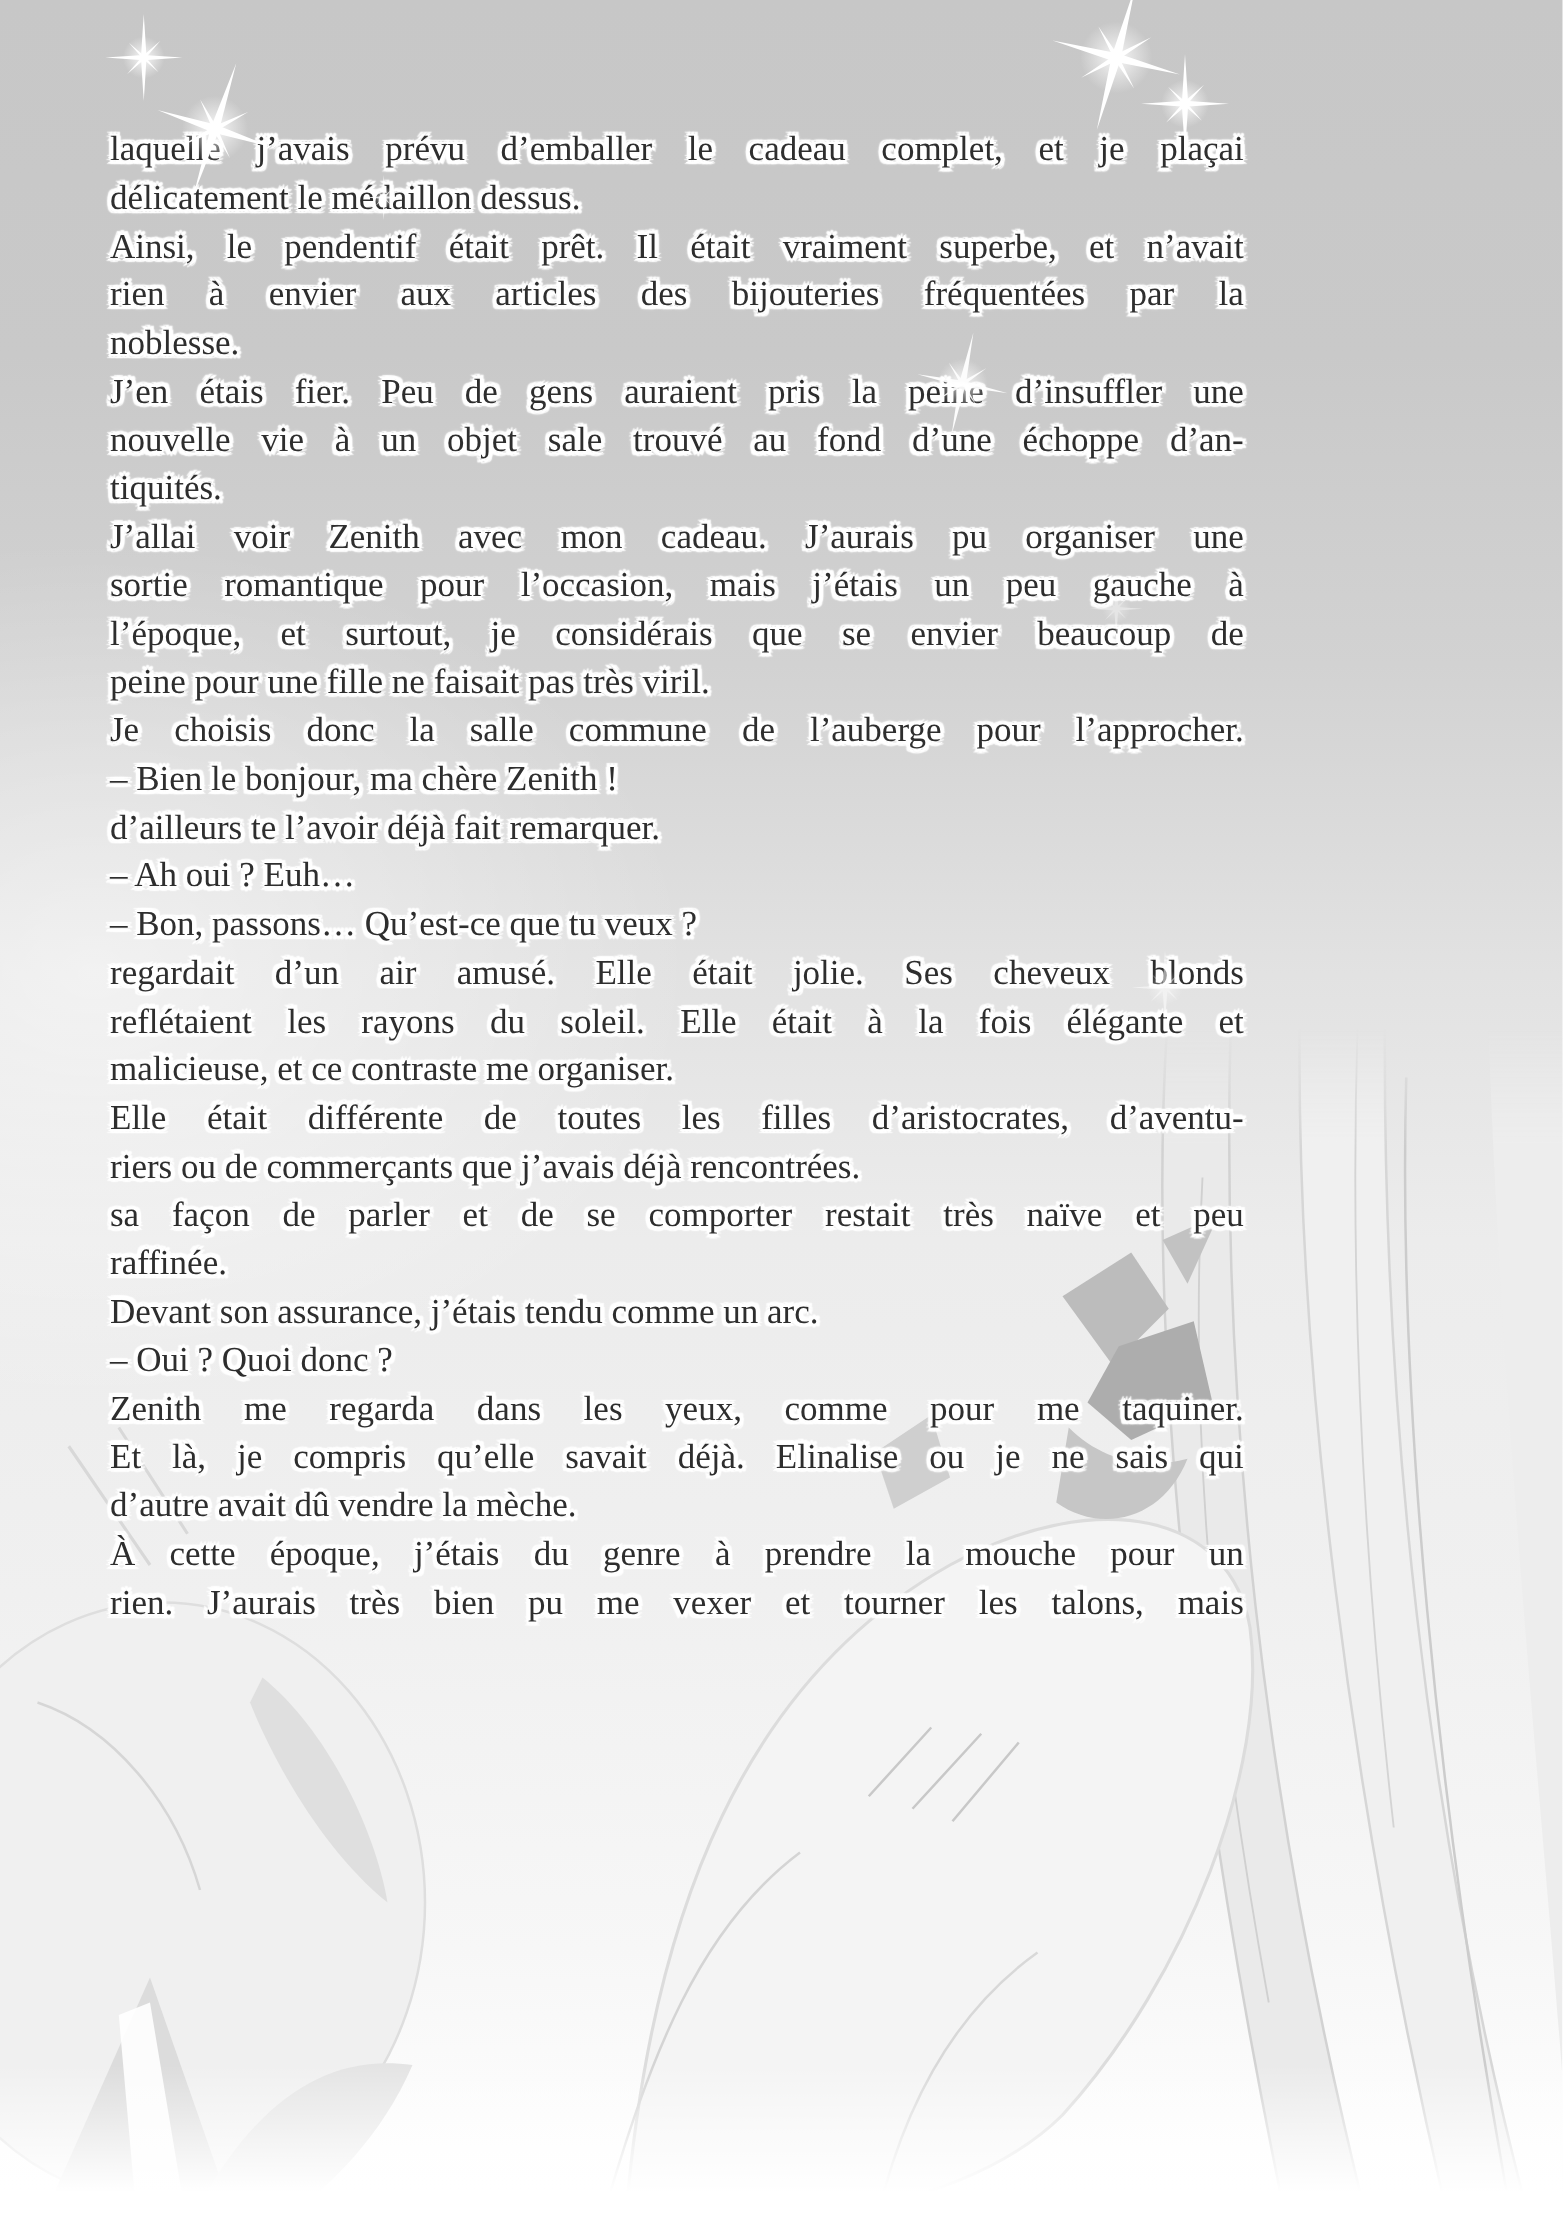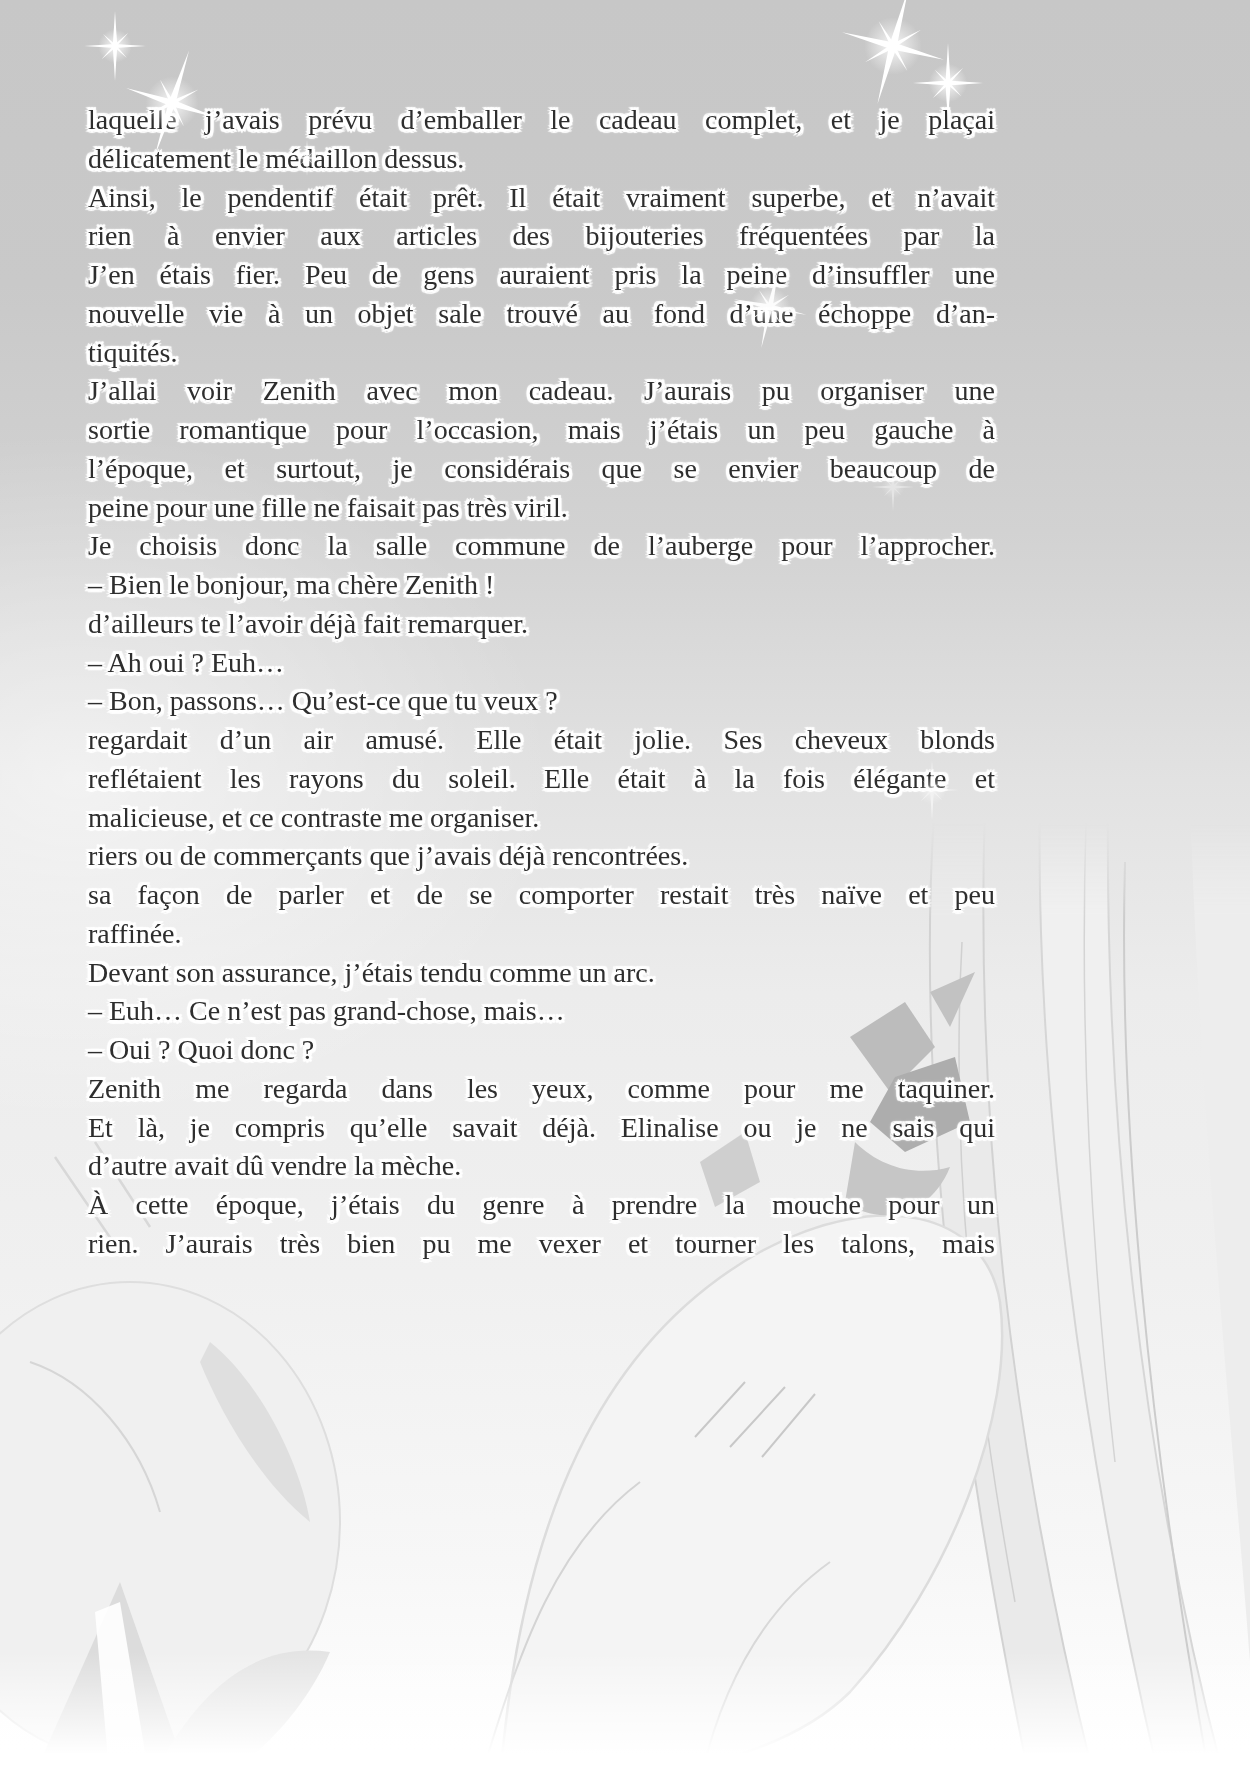--- a/index.html
+++ b/index.html
@@ -75,40 +75,41 @@
   </svg>
 
   <div class="light-overlay"></div>
   <div class="bottom-fade"></div>
 
   <div class="text-block">
     <div class="line full">laquelle j’avais prévu d’emballer le cadeau complet, et je plaçai</div>
     <div class="line">délicatement le médaillon dessus.</div>
     <div class="line full">Ainsi, le pendentif était prêt. Il était vraiment superbe, et n’avait</div>
     <div class="line full">rien à envier aux articles des bijouteries fréquentées par la</div>
+    <div class="line">noblesse.</div>
     <div class="line full">J’en étais fier. Peu de gens auraient pris la peine d’insuffler une</div>
     <div class="line full">nouvelle vie à un objet sale trouvé au fond d’une échoppe d’an-</div>
     <div class="line">tiquités.</div>
     <div class="line full">J’allai voir Zenith avec mon cadeau. J’aurais pu organiser une</div>
     <div class="line full">sortie romantique pour l’occasion, mais j’étais un peu gauche à</div>
     <div class="line full">l’époque, et surtout, je considérais que se envier beaucoup de</div>
     <div class="line">peine pour une fille ne faisait pas très viril.</div>
     <div class="line full">Je choisis donc la salle commune de l’auberge pour l’approcher.</div>
     <div class="line">– Bien le bonjour, ma chère Zenith&nbsp;!</div>
     <div class="line">d’ailleurs te l’avoir déjà fait remarquer.</div>
     <div class="line">– Ah oui&nbsp;? Euh…</div>
     <div class="line">– Bon, passons… Qu’est-ce que tu veux&nbsp;?</div>
     <div class="line full">regardait d’un air amusé. Elle était jolie. Ses cheveux blonds</div>
     <div class="line full">reflétaient les rayons du soleil. Elle était à la fois élégante et</div>
     <div class="line">malicieuse, et ce contraste me organiser.</div>
+    <div class="line full">Elle était différente de toutes les filles d’aristocrates, d’aventu-</div>
     <div class="line">riers ou de commerçants que j’avais déjà rencontrées.</div>
     <div class="line full">sa façon de parler et de se comporter restait très naïve et peu</div>
     <div class="line">raffinée.</div>
     <div class="line">Devant son assurance, j’étais tendu comme un arc.</div>
-    <div class="line">– Euh… Ce n’est pas grand-chose, mais…</div>
     <div class="line">– Oui&nbsp;? Quoi donc&nbsp;?</div>
     <div class="line full">Zenith me regarda dans les yeux, comme pour me taquiner.</div>
     <div class="line full">Et là, je compris qu’elle savait déjà. Elinalise ou je ne sais qui</div>
     <div class="line">d’autre avait dû vendre la mèche.</div>
     <div class="line full">À cette époque, j’étais du genre à prendre la mouche pour un</div>
     <div class="line full">rien. J’aurais très bien pu me vexer et tourner les talons, mais</div>
   </div>
 
   <svg width="0" height="0" style="position:absolute">
     <defs>

